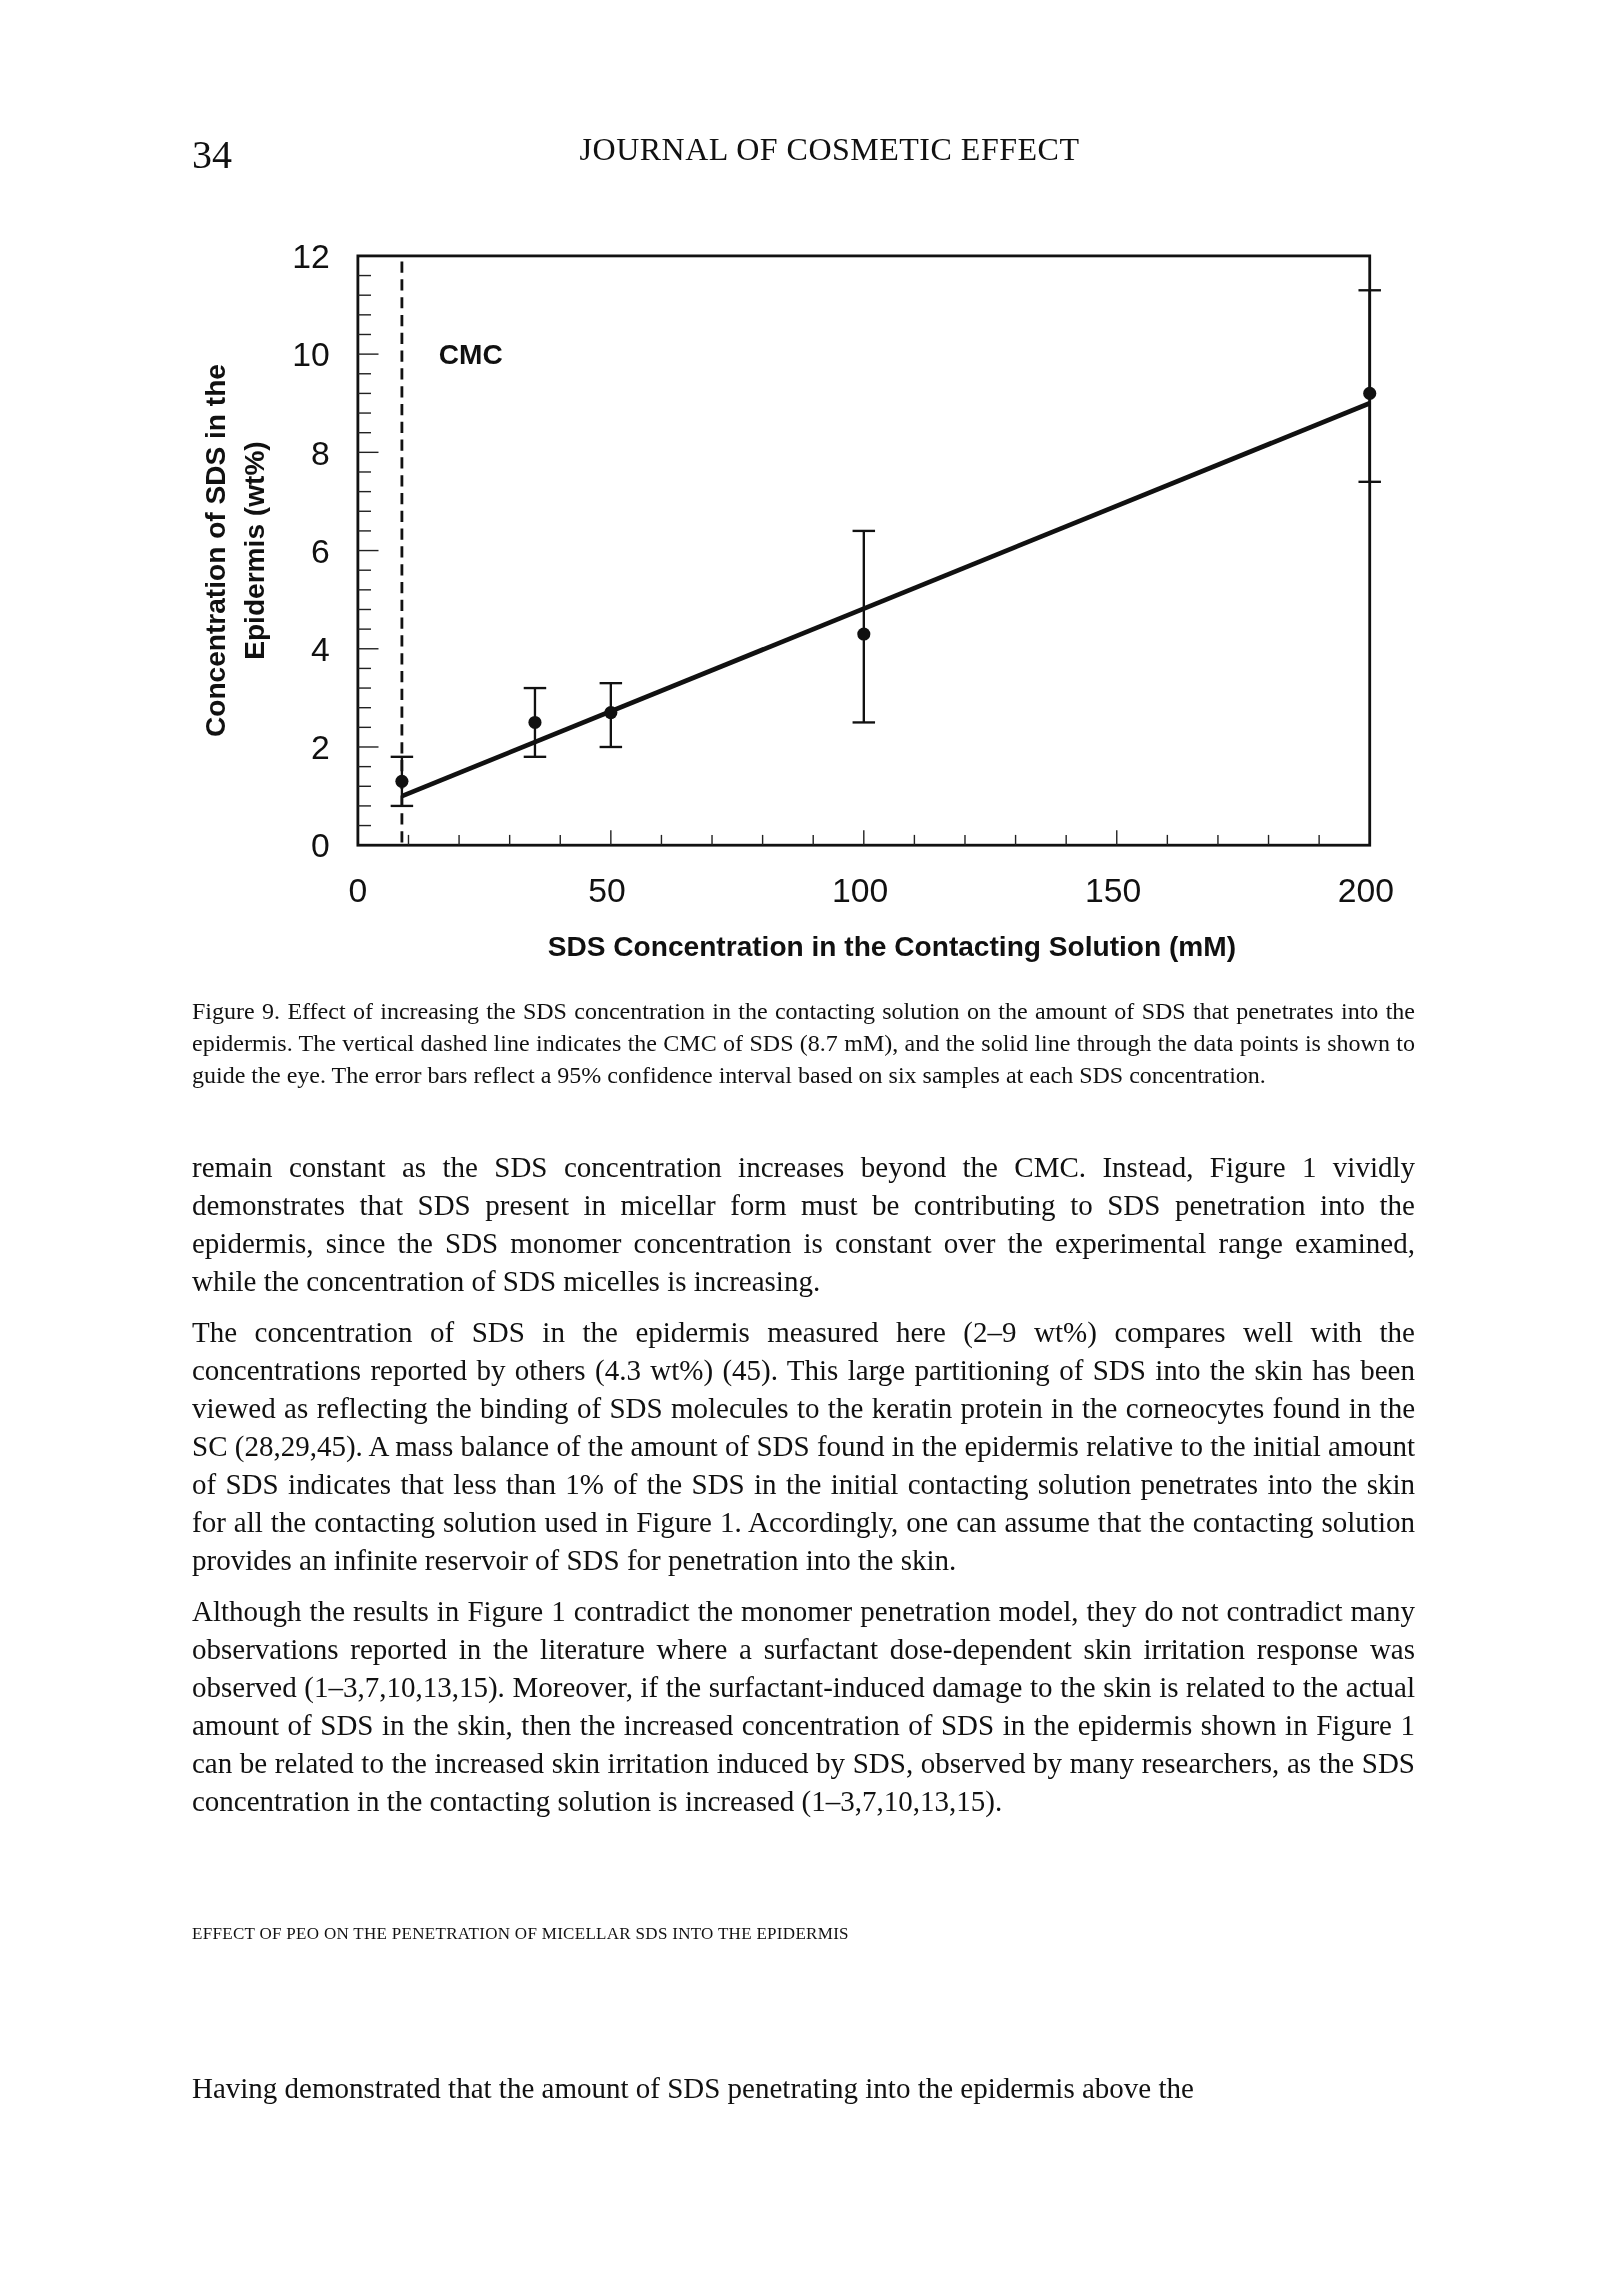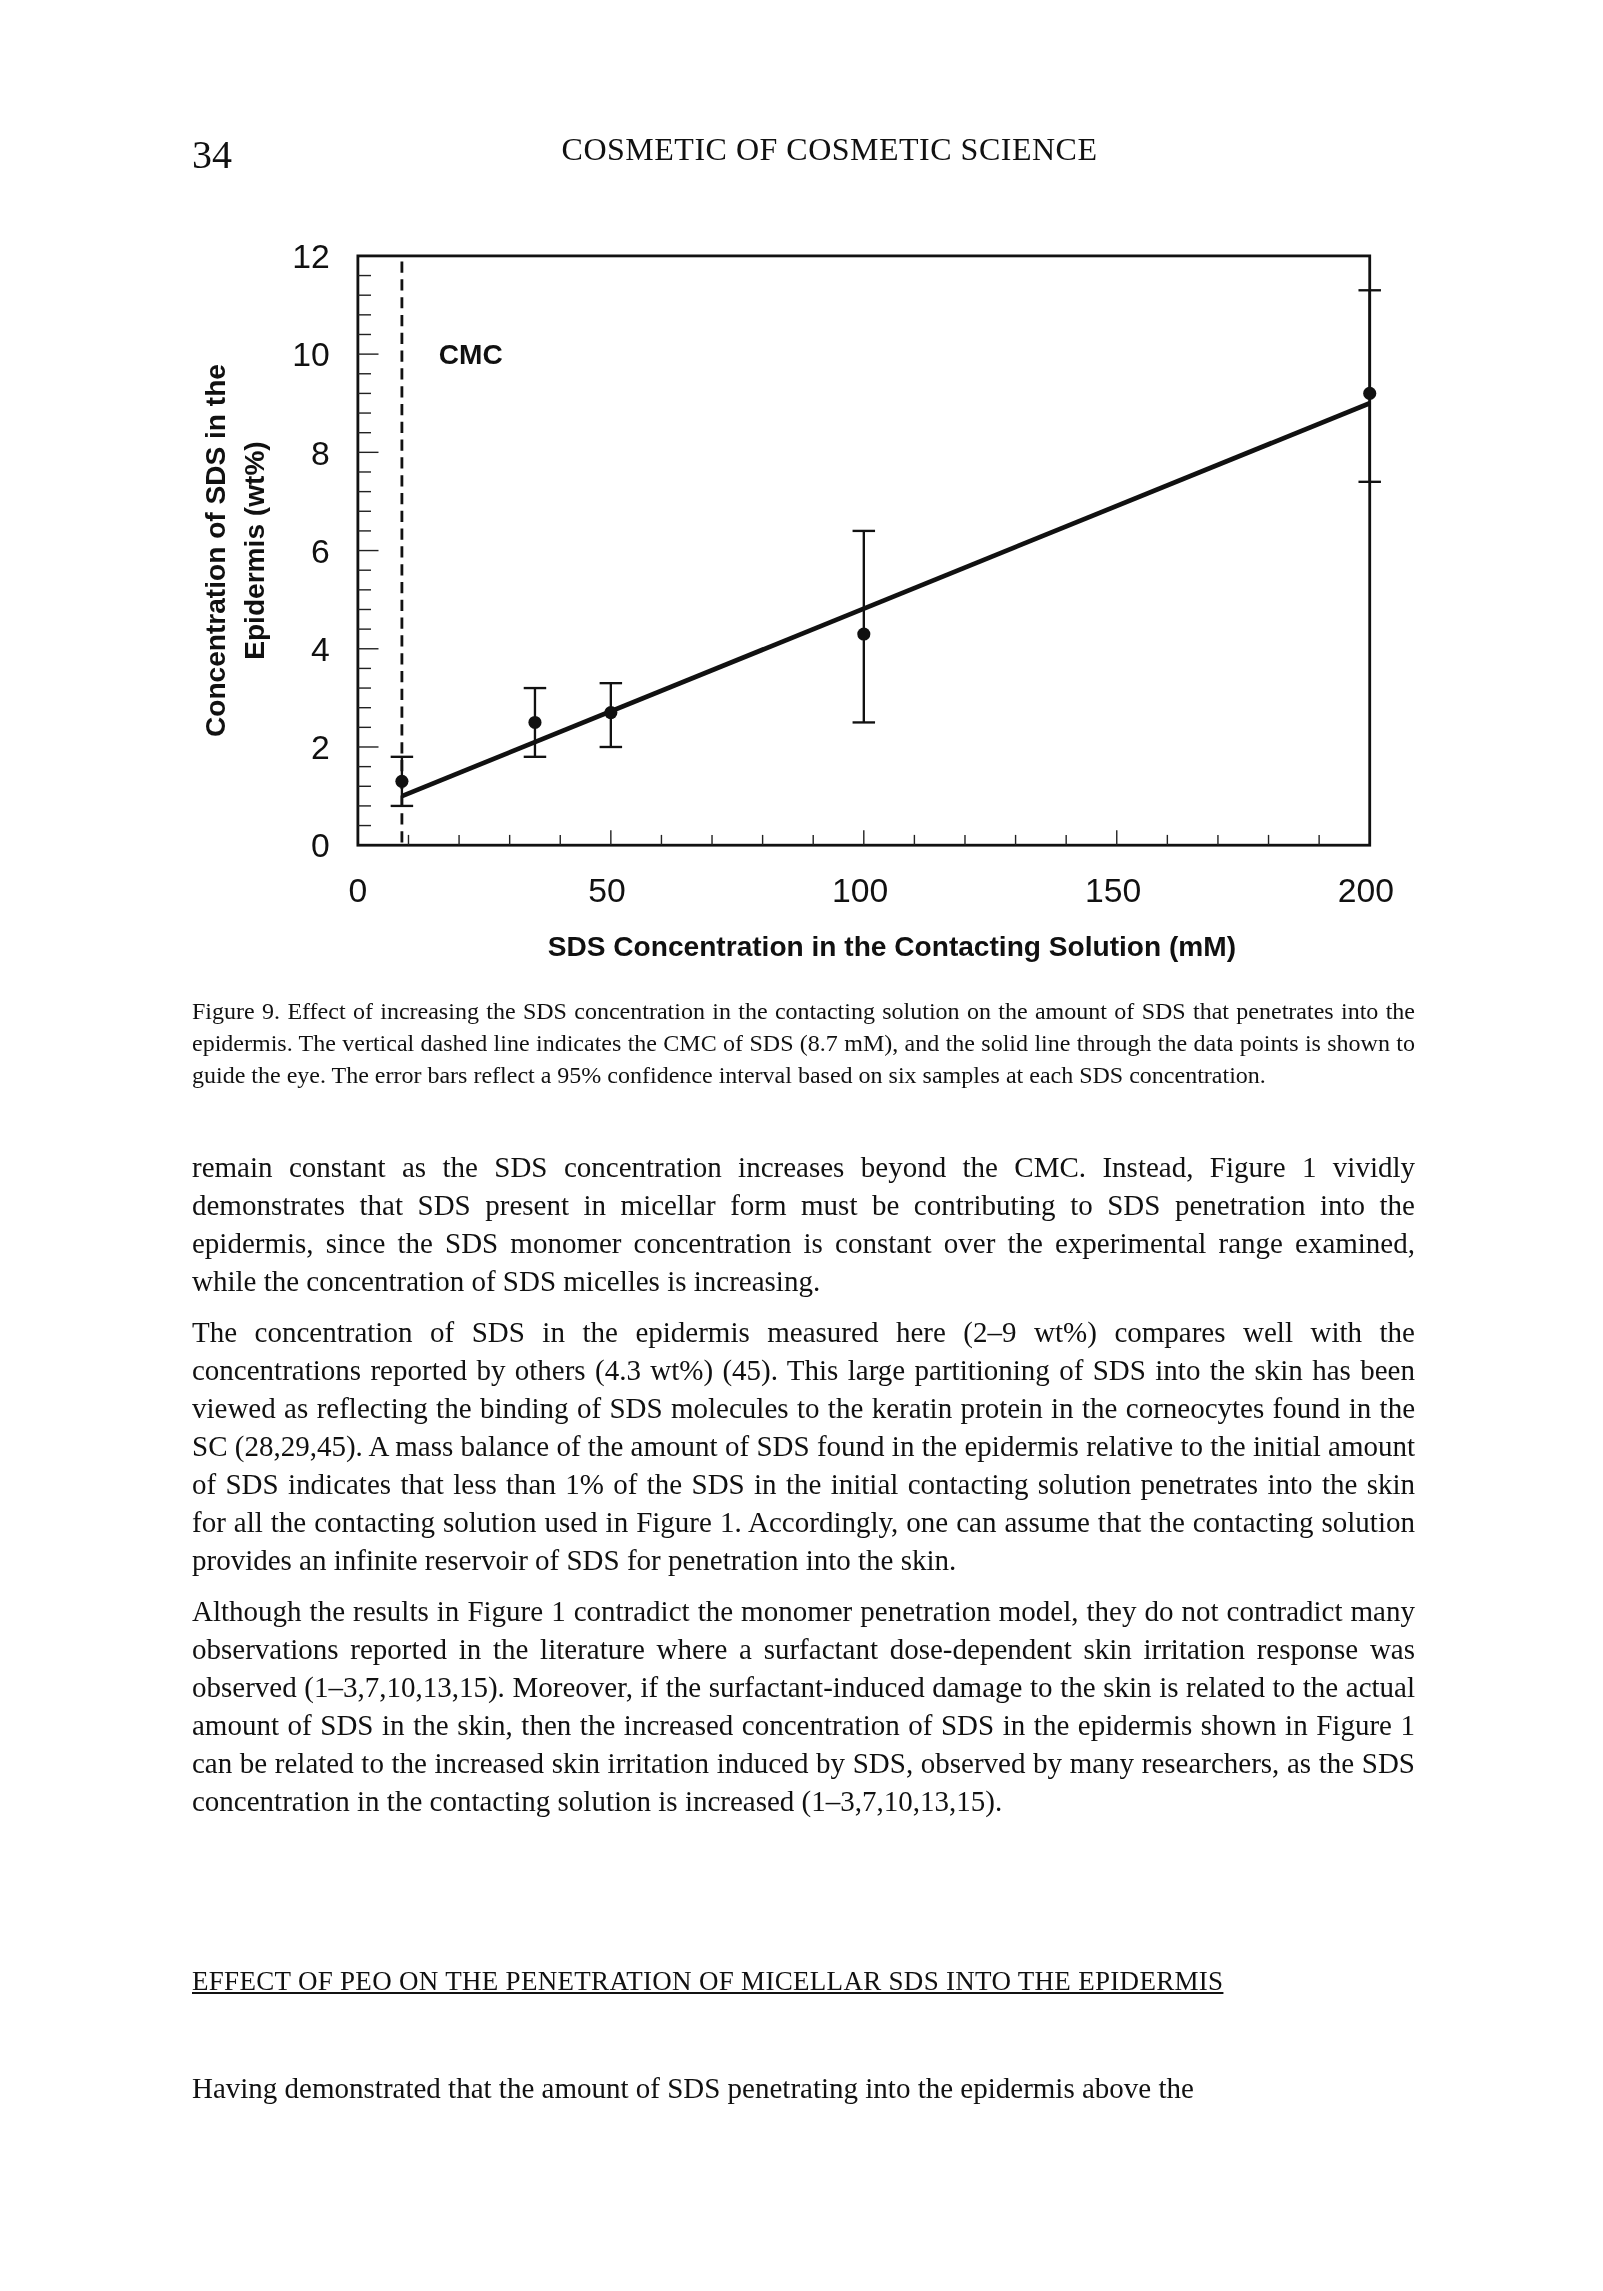--- a/index.html
+++ b/index.html
@@ -6,28 +6,28 @@
   body { width: 1603px; height: 2292px; position: relative; overflow: hidden; color: #111; font-family: "Liberation Serif", "DejaVu Serif", serif; }
   .page-number { position: absolute; left: 192px; top: 131px; font-size: 40px; }
   .running-head { position: absolute; left: 0; width: 1603px; top: 131px; text-align: center; font-size: 32px; letter-spacing: 0.5px; padding-left: 56px; box-sizing: border-box; }
   #figure { position: absolute; left: 0; top: 0; }
   .chart-text { font-family: "Liberation Sans", "DejaVu Sans", sans-serif; }
   .caption { position: absolute; left: 192px; width: 1223px; top: 995px; font-size: 24px; line-height: 32px; text-align: justify; }
   .caption .fig-label { font-weight: normal; }
   .body-text { position: absolute; left: 192px; width: 1223px; font-size: 29px; line-height: 38px; text-align: justify; }
   .body-text p { margin: 0 0 13px 0; }
   #para-block { top: 1148px; }
-  .section-head { position: absolute; left: 192px; top: 1966px; font-size: 27px; letter-spacing: 0.3px; text-decoration: underline; }
+  .section-head { position: absolute; left: 192px; top: 1924px; font-size: 17px; letter-spacing: 0.3px; }
   #last-para { top: 2069px; }
 </style>
 </head>
 <body>
 
 <div class="page-number">34</div>
-<div class="running-head">COSMETIC OF COSMETIC SCIENCE</div>
+<div class="running-head">JOURNAL OF COSMETIC EFFECT</div>
 
 <svg id="figure" width="1603" height="984" xmlns="http://www.w3.org/2000/svg" viewBox="0 0 1711 1050">
   <g id="axes-layer">
       <rect x="382" y="273" width="1080" height="629" fill="none" stroke="#111" stroke-width="3"></rect>
     </g>
   <g id="ticks-layer">
       <line x1="382" x2="396" y1="881.0333333333333" y2="881.0333333333333" stroke="#222" stroke-width="1.5"></line>
       <line x1="382" x2="396" y1="860.0666666666667" y2="860.0666666666667" stroke="#222" stroke-width="1.5"></line>
       <line x1="382" x2="396" y1="839.1" y2="839.1" stroke="#222" stroke-width="1.5"></line>
       <line x1="382" x2="396" y1="818.1333333333333" y2="818.1333333333333" stroke="#222" stroke-width="1.5"></line>

